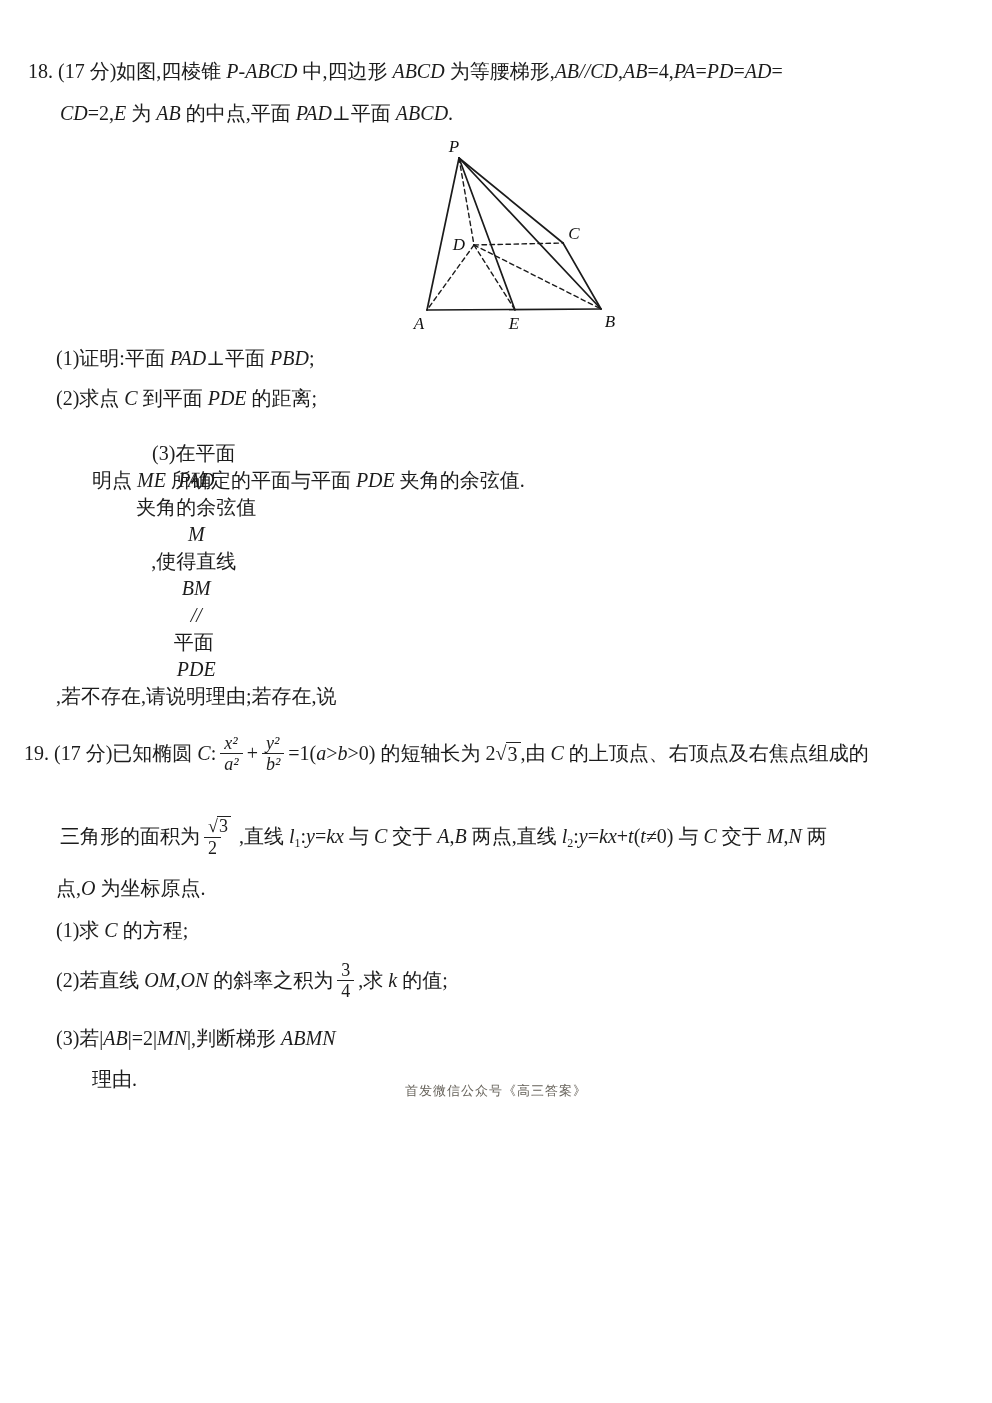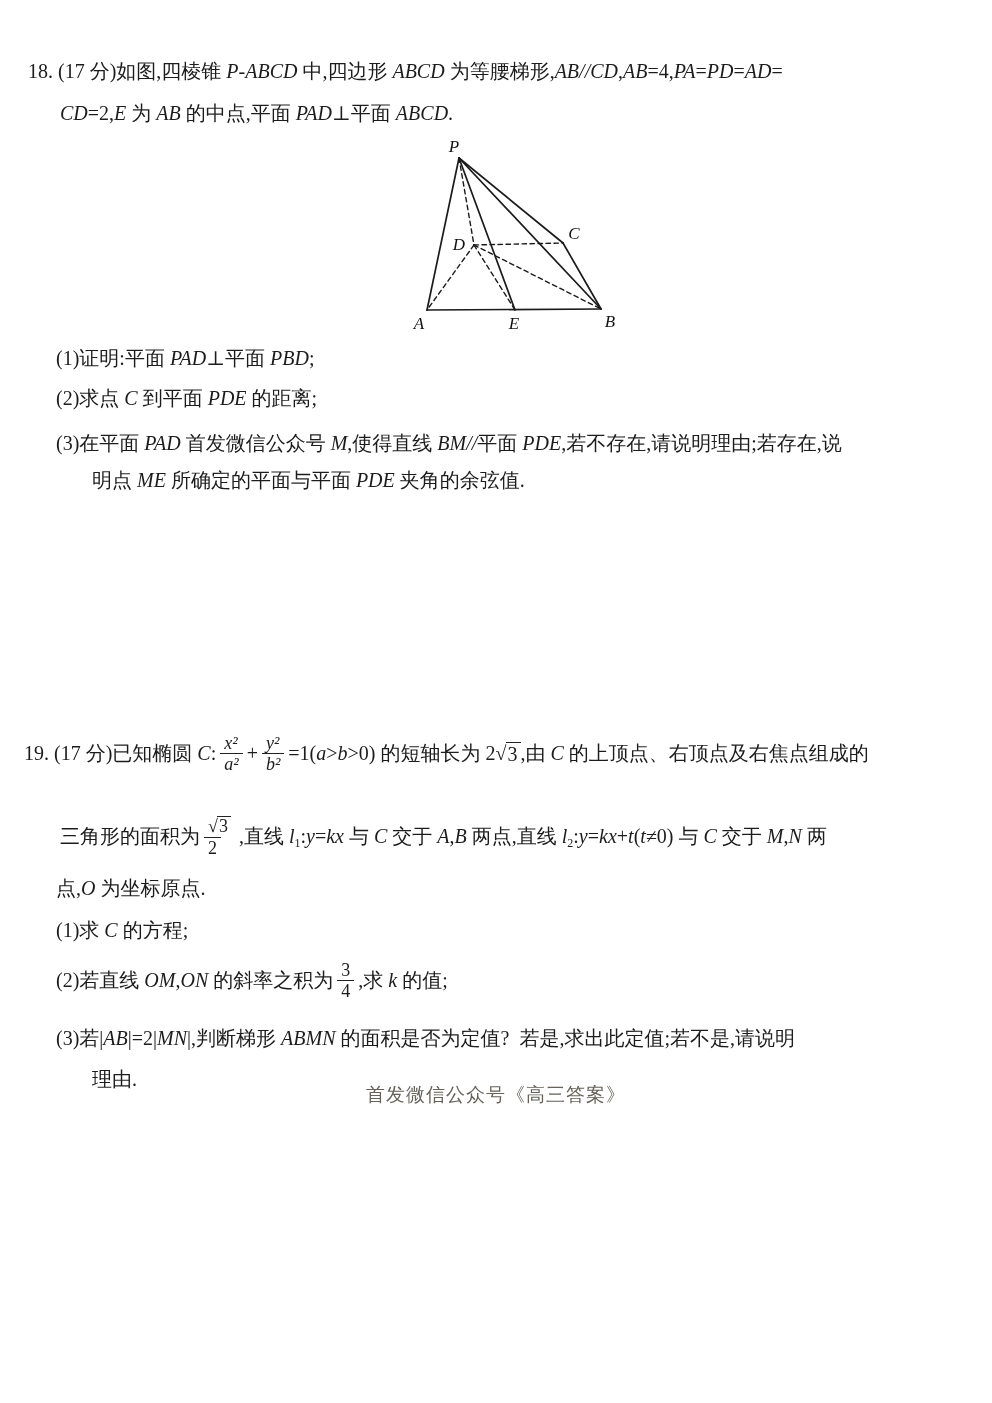--- a/index.html
+++ b/index.html
@@ -48,33 +48,33 @@
   .sqrt .sqb{border-top:1.6px solid #222;line-height:1.1;padding:0 3px 0 2px;}
   .figure{position:absolute;left:398px;top:140px;width:260px;height:210px;}
   .edge{stroke:#1b1b1b;stroke-width:1.7;stroke-linecap:round;}
   .edge.dashed{stroke-width:1.4;stroke-dasharray:4.5 3.5;}
   .vlabel{font-family:"Liberation Serif","DejaVu Serif",serif;font-style:italic;font-size:17px;fill:#111;text-anchor:middle;}
   
   #p18-l1{left:28px;top:58px;}
   #p18-l2{left:60px;top:100px;}
   #p18-q1{left:56px;top:345px;}
   #p18-q2{left:56px;top:385px;}
-  #p18-q3a{left:56px;top:430px;}
+  #p18-q3a{left:56px;top:440px;flex-direction:column;}
   #p18-q3b{left:92px;top:467px;}
   #p19-l1{left:24px;top:733px;}
   #p19-l2{left:60px;top:815px;}
   #p19-l3{left:56px;top:875px;}
   #p19-q1{left:56px;top:917px;}
   #p19-q2{left:56px;top:960px;}
   #p19-q3a{left:56px;top:1025px;}
   #p19-q3b{left:92px;top:1066px;}
   .footer{
     position:absolute;left:0;top:1082px;width:100%;
     text-align:center;
-    font-size:19px;
+    font-size:13px;
     color:#66625a;
     letter-spacing:1px;
   }
 </style>
 </head>
 <body>
 
 <div class="page">
 
   <div class="line" id="p18-l1"><span class="t">18. (17 分)如图,四棱锥 </span><span class="m">P-ABCD</span><span class="t"> 中,四边形 </span><span class="m">ABCD</span><span class="t"> 为等腰梯形,</span><span class="m">AB//CD</span><span class="t">,</span><span class="m">AB</span><span class="t">=4,</span><span class="m">PA</span><span class="t">=</span><span class="m">PD</span><span class="t">=</span><span class="m">AD</span><span class="t">=</span></div>
@@ -95,26 +95,26 @@
         <text x="56" y="12" class="vlabel">P</text>
         <text x="21" y="189" class="vlabel">A</text>
         <text x="116" y="189" class="vlabel">E</text>
         <text x="212" y="187" class="vlabel">B</text>
         <text x="61" y="110" class="vlabel">D</text>
         <text x="176" y="99" class="vlabel">C</text>
       </svg></div>
 
   <div class="line" id="p18-q1"><span class="t">(1)证明:平面 </span><span class="m">PAD</span><span class="t">⊥平面 </span><span class="m">PBD</span><span class="t">;</span></div>
   <div class="line" id="p18-q2"><span class="t">(2)求点 </span><span class="m">C</span><span class="t"> 到平面 </span><span class="m">PDE</span><span class="t"> 的距离;</span></div>
-  <div class="line" id="p18-q3a"><span class="t">(3)在平面 </span><span class="m">PAD</span><span class="t"> 首发微信公众号 </span><span class="m">M</span><span class="t">,使得直线 </span><span class="m">BM</span><span class="m">//</span><span class="t">平面 </span><span class="m">PDE</span><span class="t">,若不存在,请说明理由;若存在,说</span></div>
+  <div class="line" id="p18-q3a"><span class="t">(3)在平面 </span><span class="m">PAD</span><span class="t"> 夹角的余弦值 </span><span class="m">M</span><span class="t">,使得直线 </span><span class="m">BM</span><span class="m">//</span><span class="t">平面 </span><span class="m">PDE</span><span class="t">,若不存在,请说明理由;若存在,说</span></div>
   <div class="line" id="p18-q3b"><span class="t">明点 </span><span class="m">M</span><span class="m">E</span><span class="t"> 所确定的平面与平面 </span><span class="m">PDE</span><span class="t"> 夹角的余弦值.</span></div>
 
   <div class="line" id="p19-l1"><span class="t">19. (17 分)已知椭圆 </span><span class="m">C</span><span class="t">:</span><span class="frac it"><span class="fn">x²</span><span class="fd">a²</span></span><span class="t">+</span><span class="frac it"><span class="fn">y²</span><span class="fd">b²</span></span><span class="t">=1(</span><span class="m">a</span><span class="t">&gt;</span><span class="m">b</span><span class="t">&gt;0) 的短轴长为 2</span><span class="sqrt"><span class="rad">√</span><span class="sqb">3</span></span><span class="t">,由 </span><span class="m">C</span><span class="t"> 的上顶点、右顶点及右焦点组成的</span></div>
   <div class="line" id="p19-l2"><span class="t">三角形的面积为</span><span class="frac"><span class="fn"><span class="sqrt"><span class="rad">√</span><span class="sqb">3</span></span></span><span class="fd">2</span></span><span class="t">,直线 </span><span class="m">l</span><span class="sb">1</span><span class="t">:</span><span class="m">y</span><span class="t">=</span><span class="m">kx</span><span class="t"> 与 </span><span class="m">C</span><span class="t"> 交于 </span><span class="m">A</span><span class="t">,</span><span class="m">B</span><span class="t"> 两点,直线 </span><span class="m">l</span><span class="sb">2</span><span class="t">:</span><span class="m">y</span><span class="t">=</span><span class="m">kx</span><span class="t">+</span><span class="m">t</span><span class="t">(</span><span class="m">t</span><span class="t">≠0) 与 </span><span class="m">C</span><span class="t"> 交于 </span><span class="m">M</span><span class="t">,</span><span class="m">N</span><span class="t"> 两</span></div>
   <div class="line" id="p19-l3"><span class="t">点,</span><span class="m">O</span><span class="t"> 为坐标原点.</span></div>
   <div class="line" id="p19-q1"><span class="t">(1)求 </span><span class="m">C</span><span class="t"> 的方程;</span></div>
   <div class="line" id="p19-q2"><span class="t">(2)若直线 </span><span class="m">OM</span><span class="t">,</span><span class="m">ON</span><span class="t"> 的斜率之积为</span><span class="frac"><span class="fn">3</span><span class="fd">4</span></span><span class="t">,求 </span><span class="m">k</span><span class="t"> 的值;</span></div>
-  <div class="line" id="p19-q3a"><span class="t">(3)若|</span><span class="m">AB</span><span class="t">|=2|</span><span class="m">MN</span><span class="t">|,判断梯形 </span><span class="m">ABMN</span><span class="t"> 的面积是否为定值?  若是,求出此定值;若不是,请说明</span></div>
+  <div class="line" id="p19-q3a"><span class="t">(3)若|</span><span class="m">AB</span><span class="t">|=2|</span><span class="m">MN</span><span class="t">|,判断梯形 </span><span class="m">ABMN</span></div>
   <div class="line" id="p19-q3b"><span class="t">理由.</span></div>
 
   <div class="footer">首发微信公众号《高三答案》</div>
 
 </div>
 
 </body></html>

